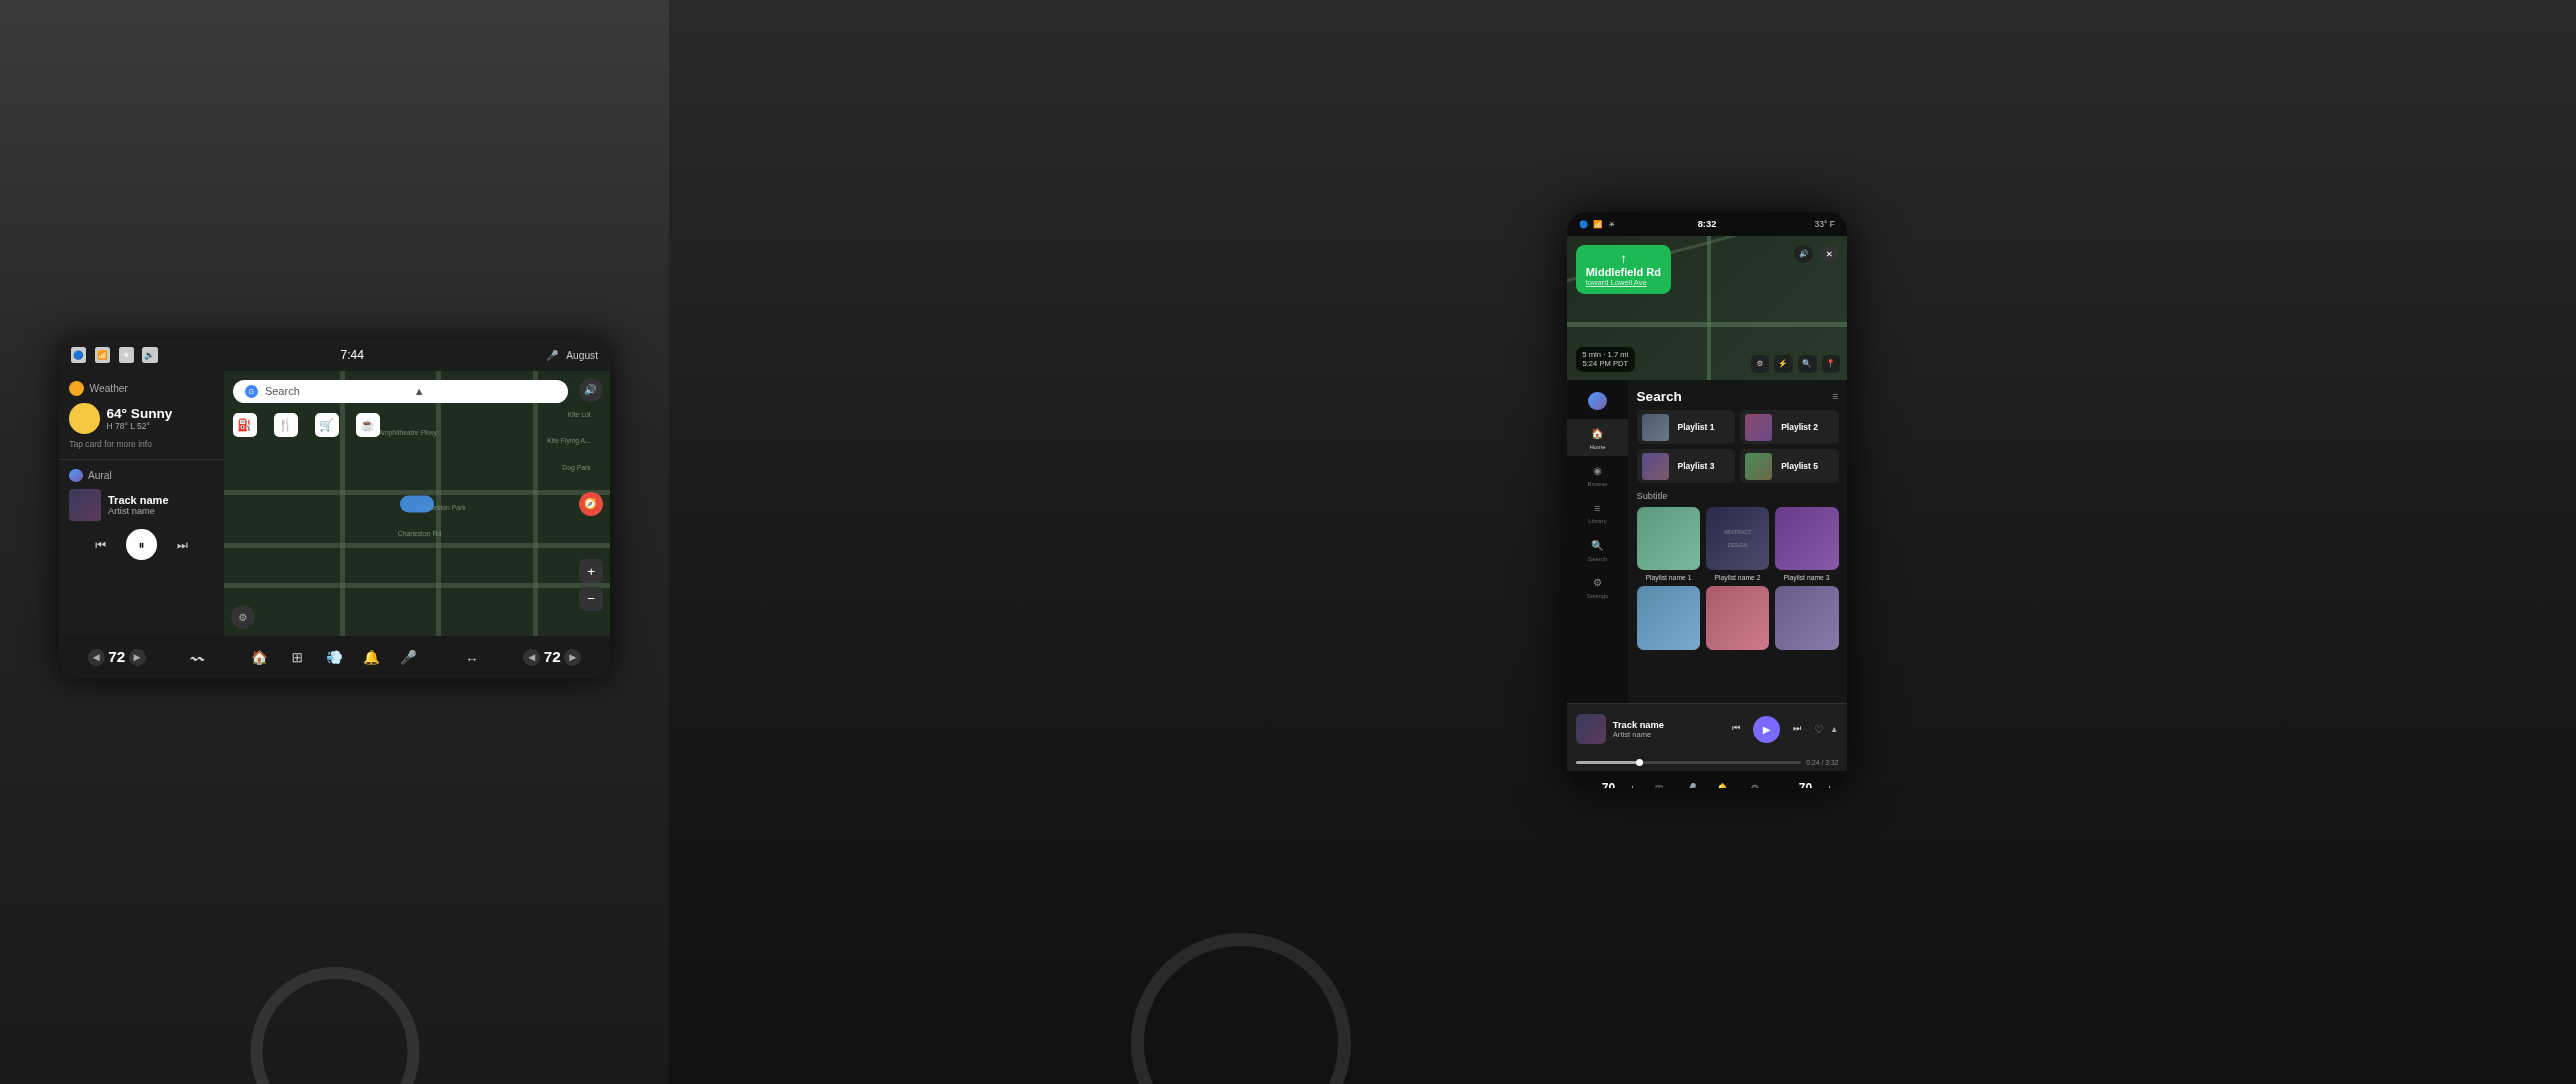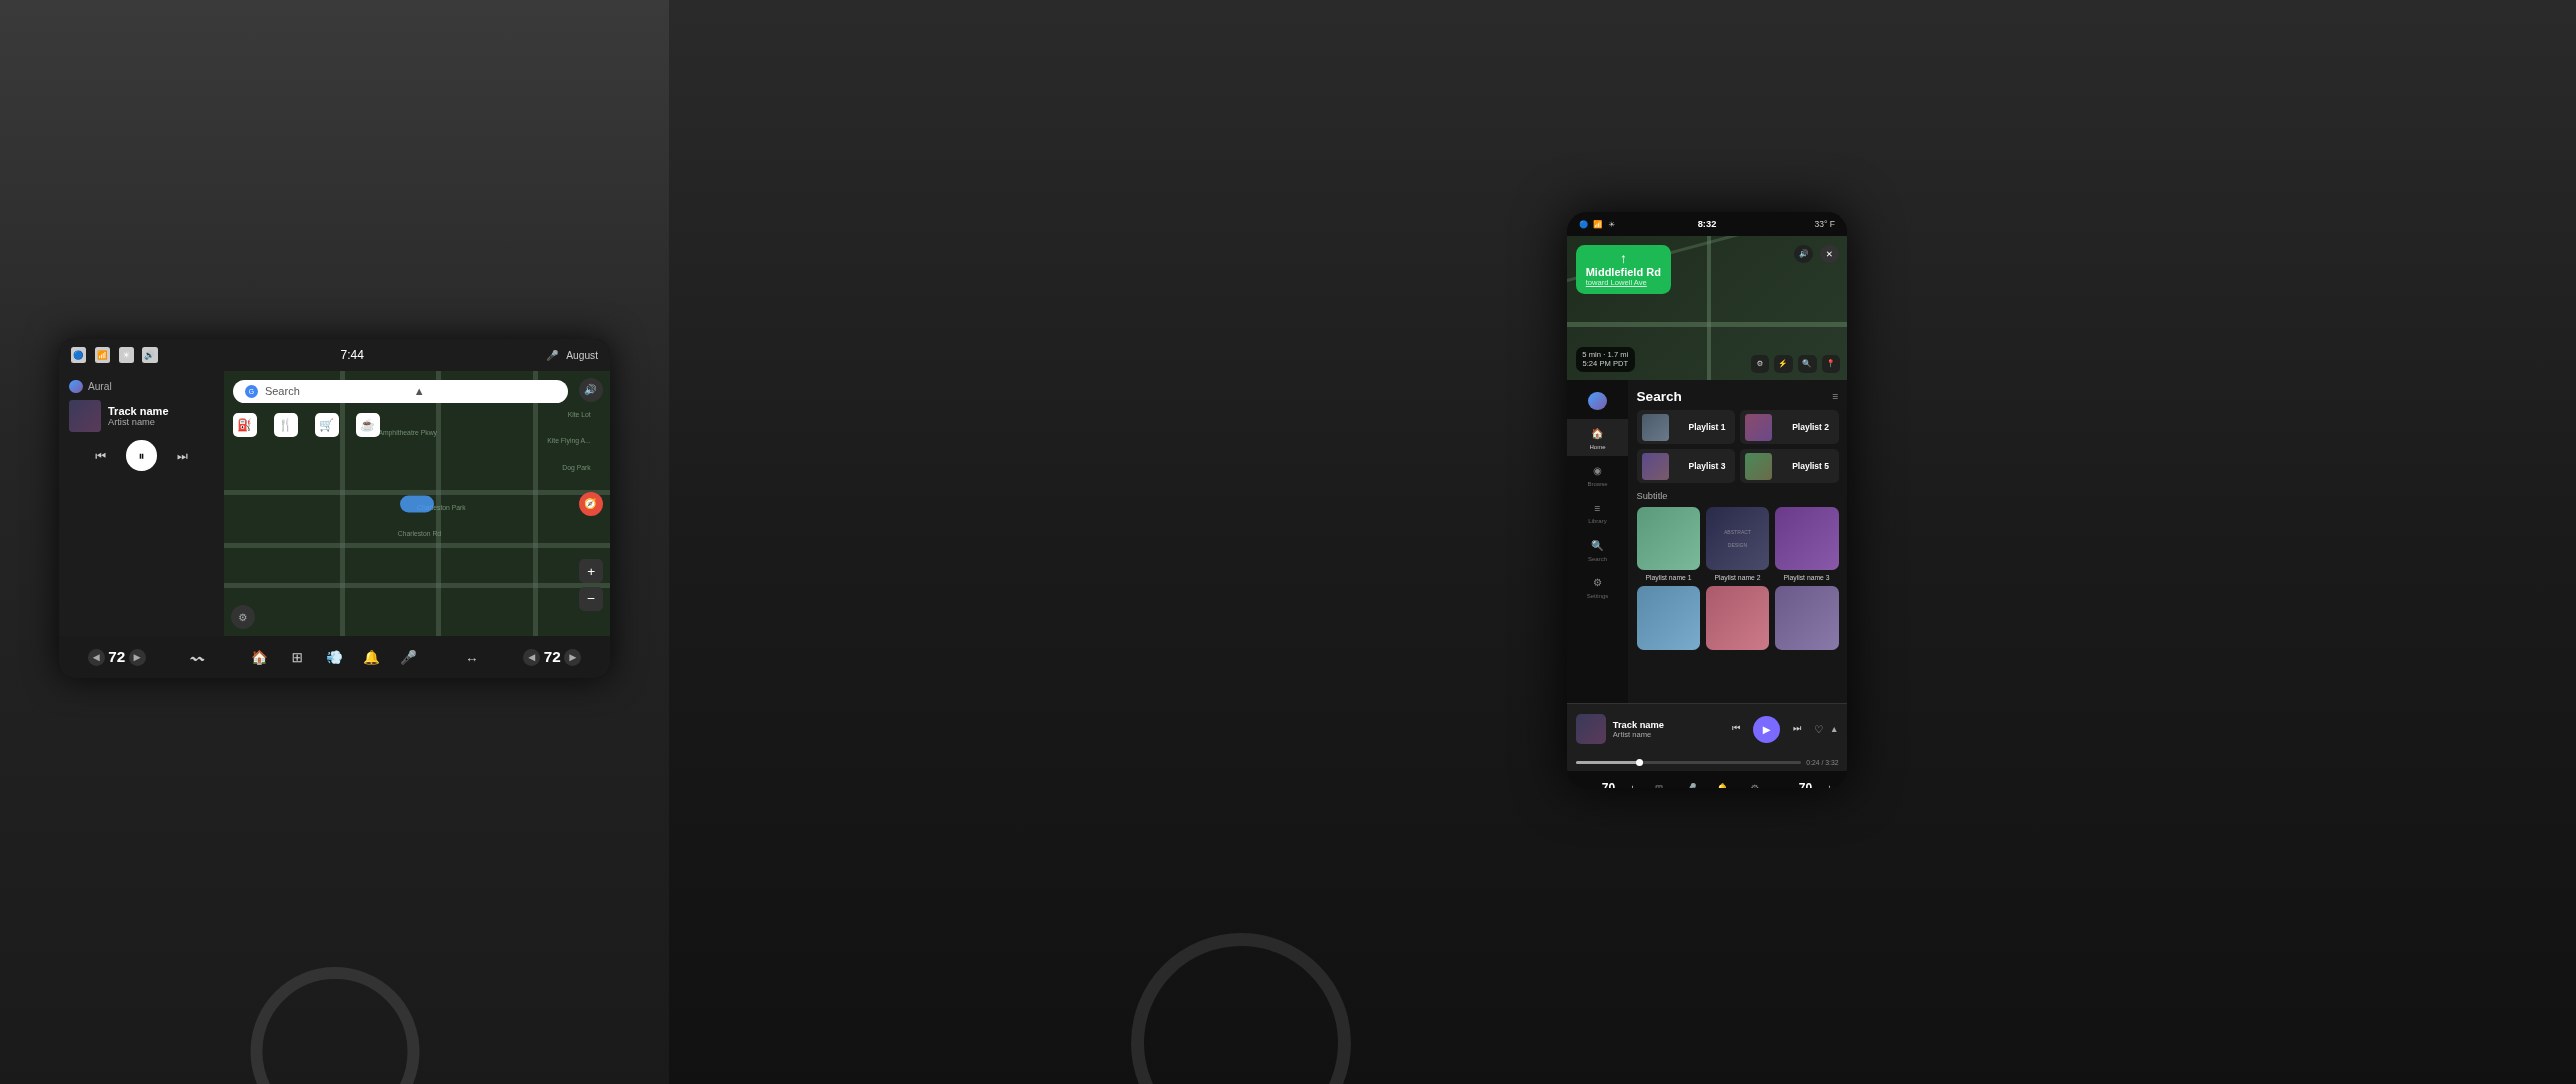--- a/index.html
+++ b/index.html
@@ -595,21 +595,21 @@
     .playlist-grid {
       display: grid;
       grid-template-columns: 1fr 1fr;
       gap: 5.1px;
       margin-bottom: 8.5px;
     }
 
     .playlist-item {
       display: flex;
       align-items: center;
-      gap: 20px;
+      gap: 9px;
       background: #222;
       border-radius: 5.1px;
       padding: 3.4px 5.1px;
       cursor: pointer;
     }
 
     .playlist-art {
       width: 27px;
       height: 27px;
       border-radius: 3.4px;
@@ -902,20 +902,36 @@
       <div class="status-right">
         <span>🎤</span>
         <span>August</span>
       </div>
     </div>
 
     <div class="main-content-left">
 
       <div class="left-cards">
 
+        <div class="weather-card">
+          <div class="weather-header">
+            <div class="weather-icon"></div>
+            <span class="weather-label">Weather</span>
+          </div>
+          <div class="weather-main">
+            <div class="weather-sun"></div>
+            <div class="weather-info">
+              <div class="weather-temp">64° Sunny</div>
+              <div class="weather-range">
+                <span>H 78°</span> <span>L 52°</span>
+              </div>
+            </div>
+          </div>
+          <div class="weather-tap">Tap card for more info</div>
+        </div>
 
         <div class="music-card">
           <div class="music-header">
             <div class="aural-dot"></div>
             <span class="aural-label">Aural</span>
           </div>
           <div class="track-row">
             <div class="track-art"></div>
             <div class="track-info">
               <div class="track-name">Track name</div>

